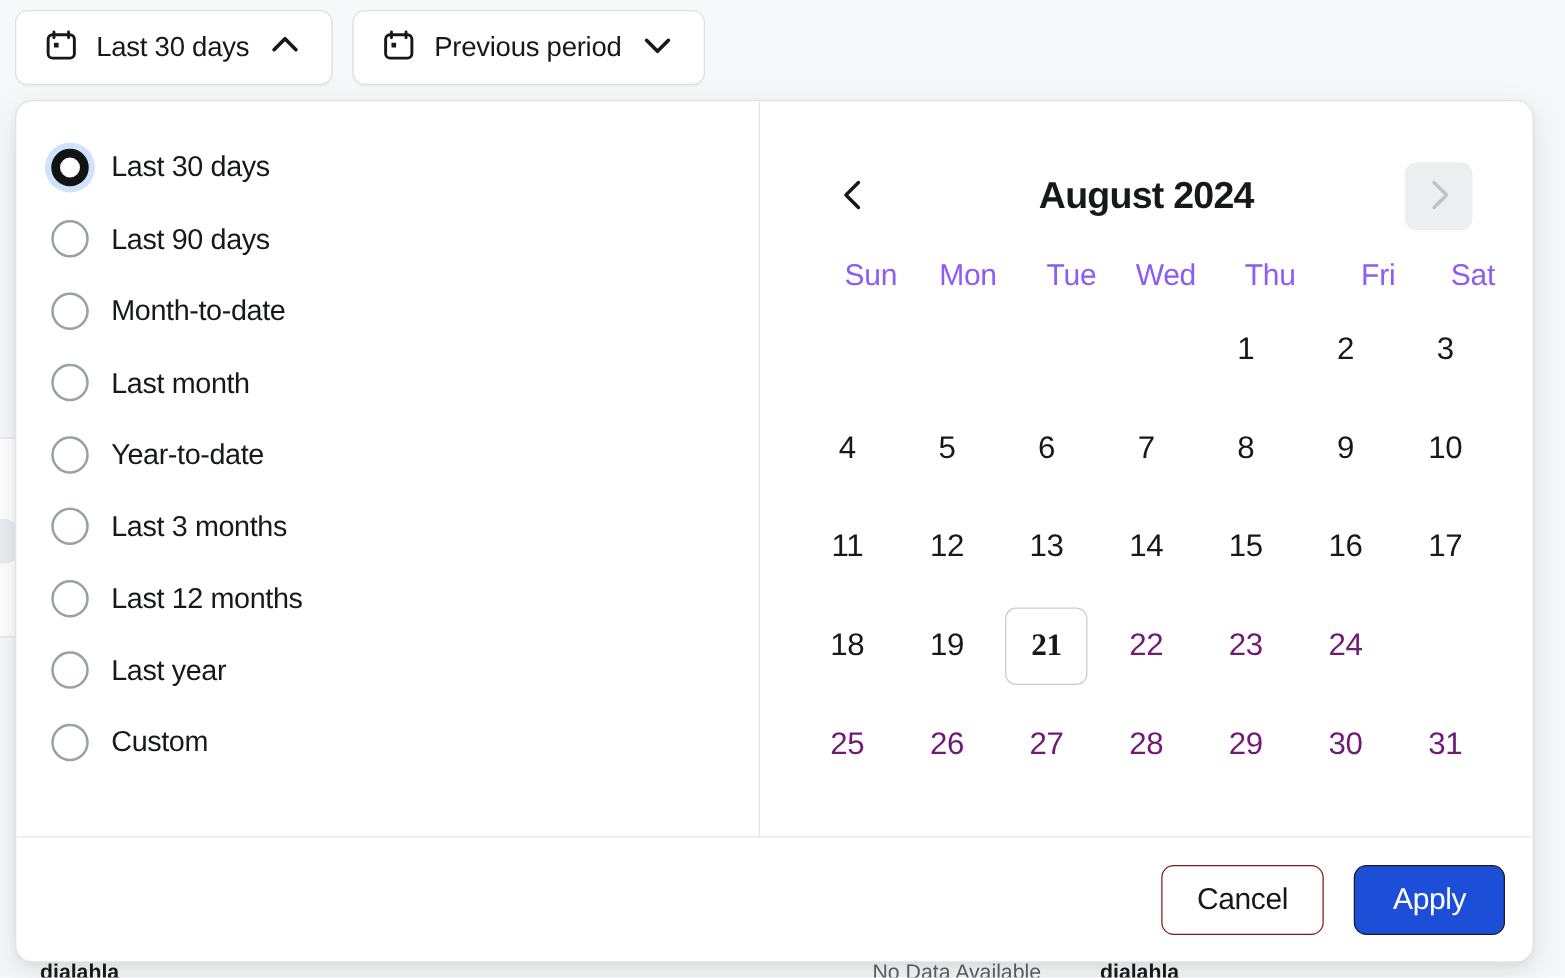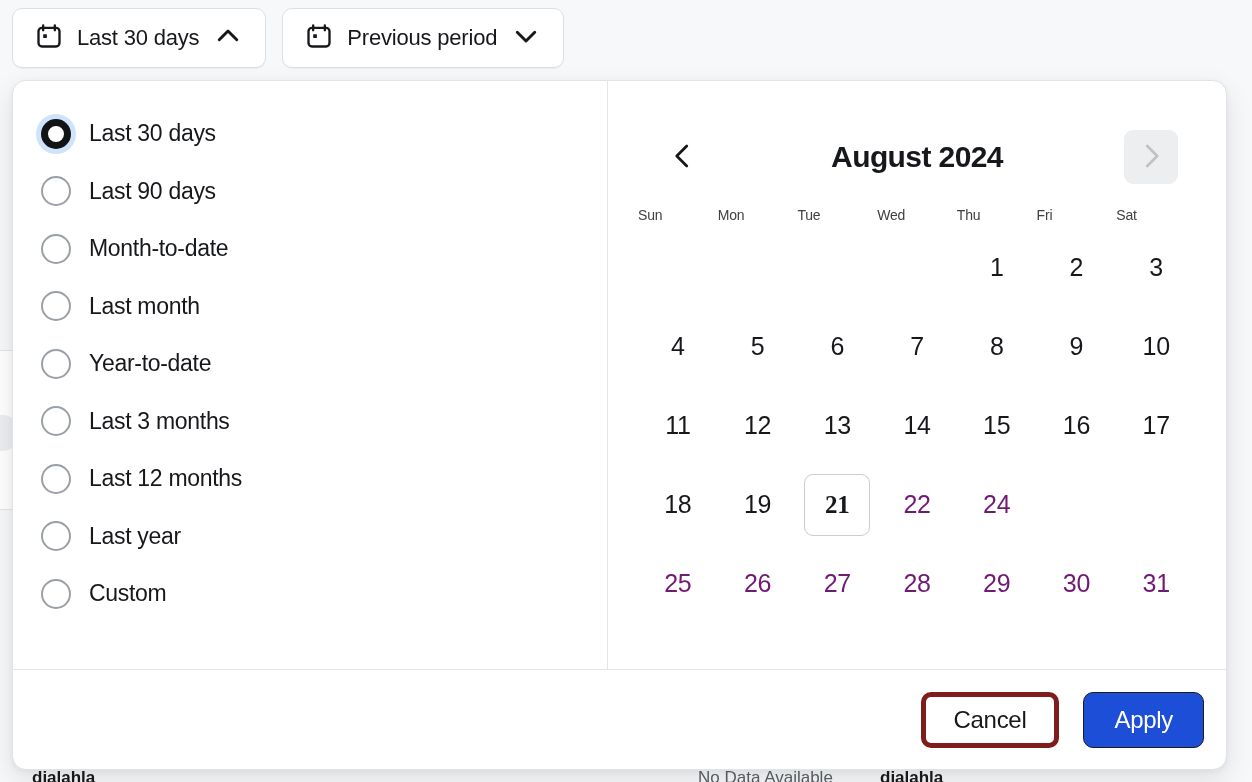--- a/index.html
+++ b/index.html
@@ -186,23 +186,23 @@
     color: #16181b;
     letter-spacing: -0.6px;
     white-space: nowrap;
   }
   .dow-row, .week-row {
     display: grid;
     grid-template-columns: repeat(7, 1fr);
   }
   .dow-row { margin-top: 14px; }
   .dow {
-    text-align: left;
-    font-size: 14px;
-    color: #404040;
+    text-align: right;
+    font-size: 24px;
+    color: #8b5cf6;
     letter-spacing: -0.2px;
   }
   .week-row { margin-top: 10px; }
   .day-cell {
     height: 69px;
     display: flex;
     align-items: center;
     justify-content: center;
   }
   .day {
@@ -245,21 +245,21 @@
     border-radius: 10px;
     font-size: 24px;
     letter-spacing: -0.3px;
     cursor: pointer;
     font-family: inherit;
   }
   .btn-cancel {
     padding: 0 28px;
     background: #ffffff;
     color: #16181b;
-    border: 5px solid #7f1d1d;
+    border: 1px solid #7f1d1d;
   }
   .btn-apply {
     padding: 0 30px;
     background: #1d4ed8;
     color: #ffffff;
     border: 1px solid #1b1d21;
   }
 </style>
 </head>
 <body>
@@ -463,20 +463,23 @@
             <div class="day-cell">
               <div class="day">19</div>
             </div>
             <div class="day-cell">
               <div class="day today">21</div>
             </div>
             <div class="day-cell">
               <div class="day muted">22</div>
             </div>
             <div class="day-cell">
+              <div class="day muted">23</div>
+            </div>
+            <div class="day-cell">
               <div class="day muted">24</div>
             </div>
           </div>
           <div class="week-row">
             <div class="day-cell">
               <div class="day muted">25</div>
             </div>
             <div class="day-cell">
               <div class="day muted">26</div>
             </div>

